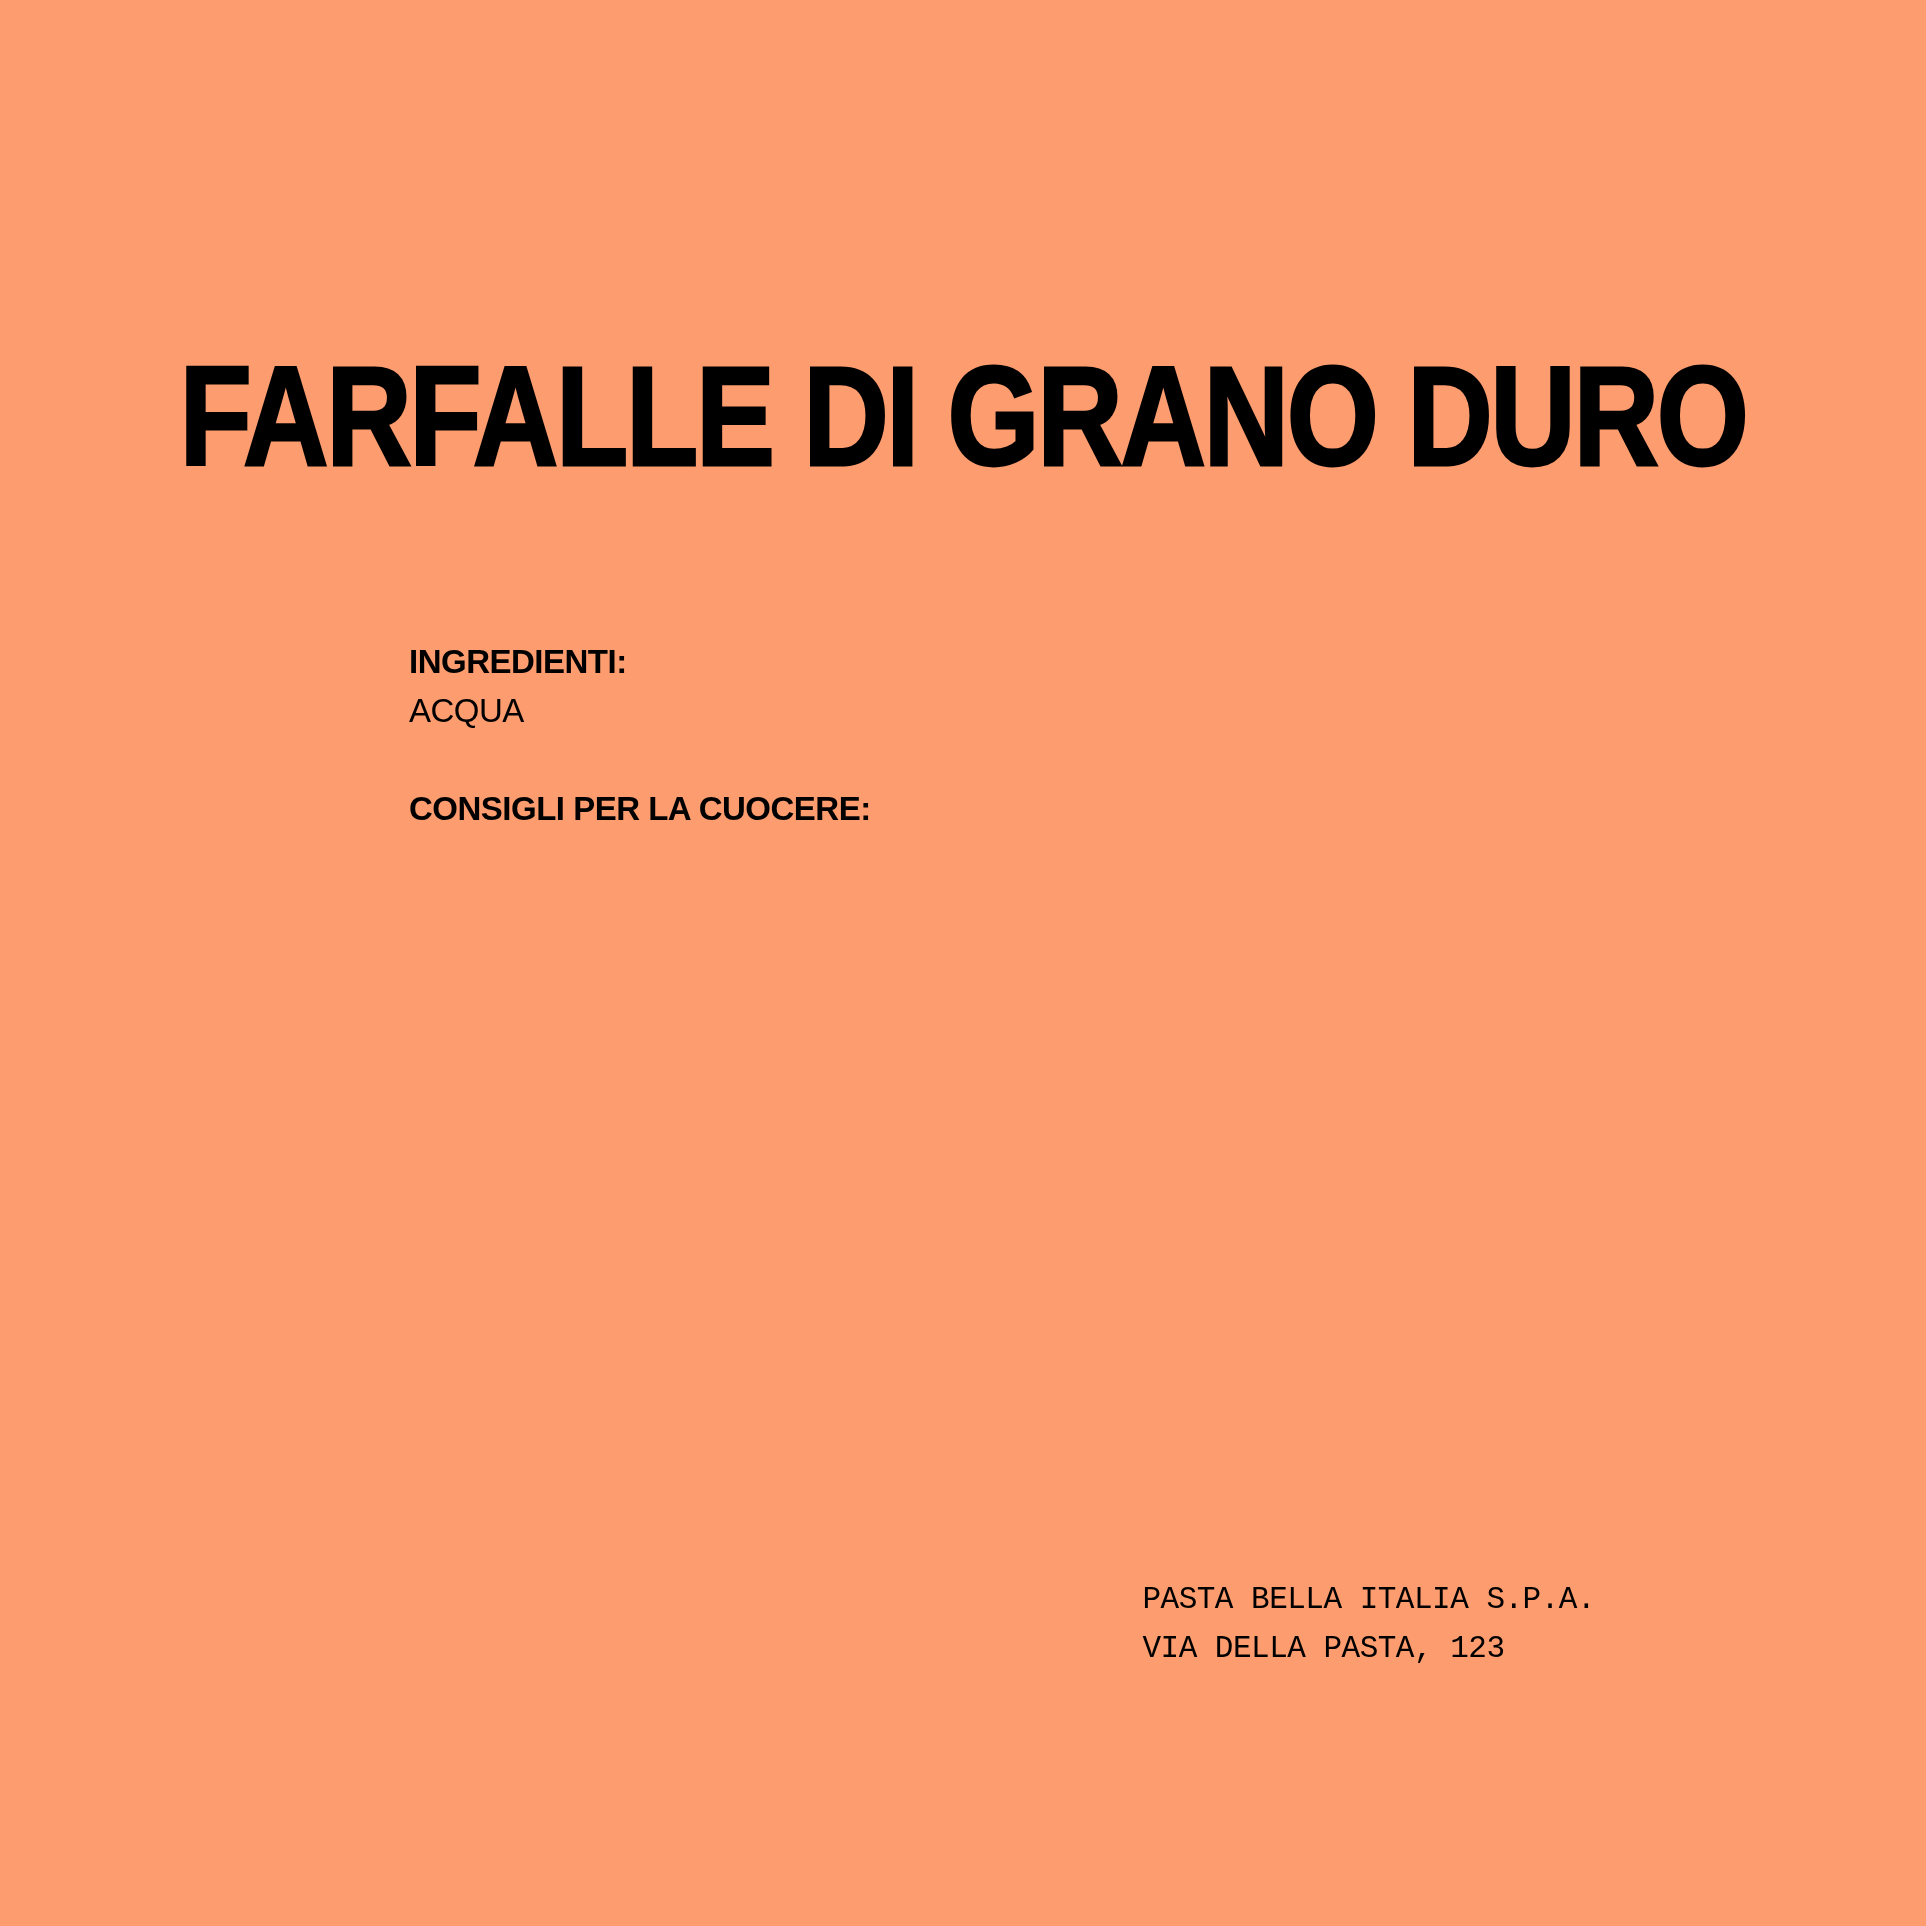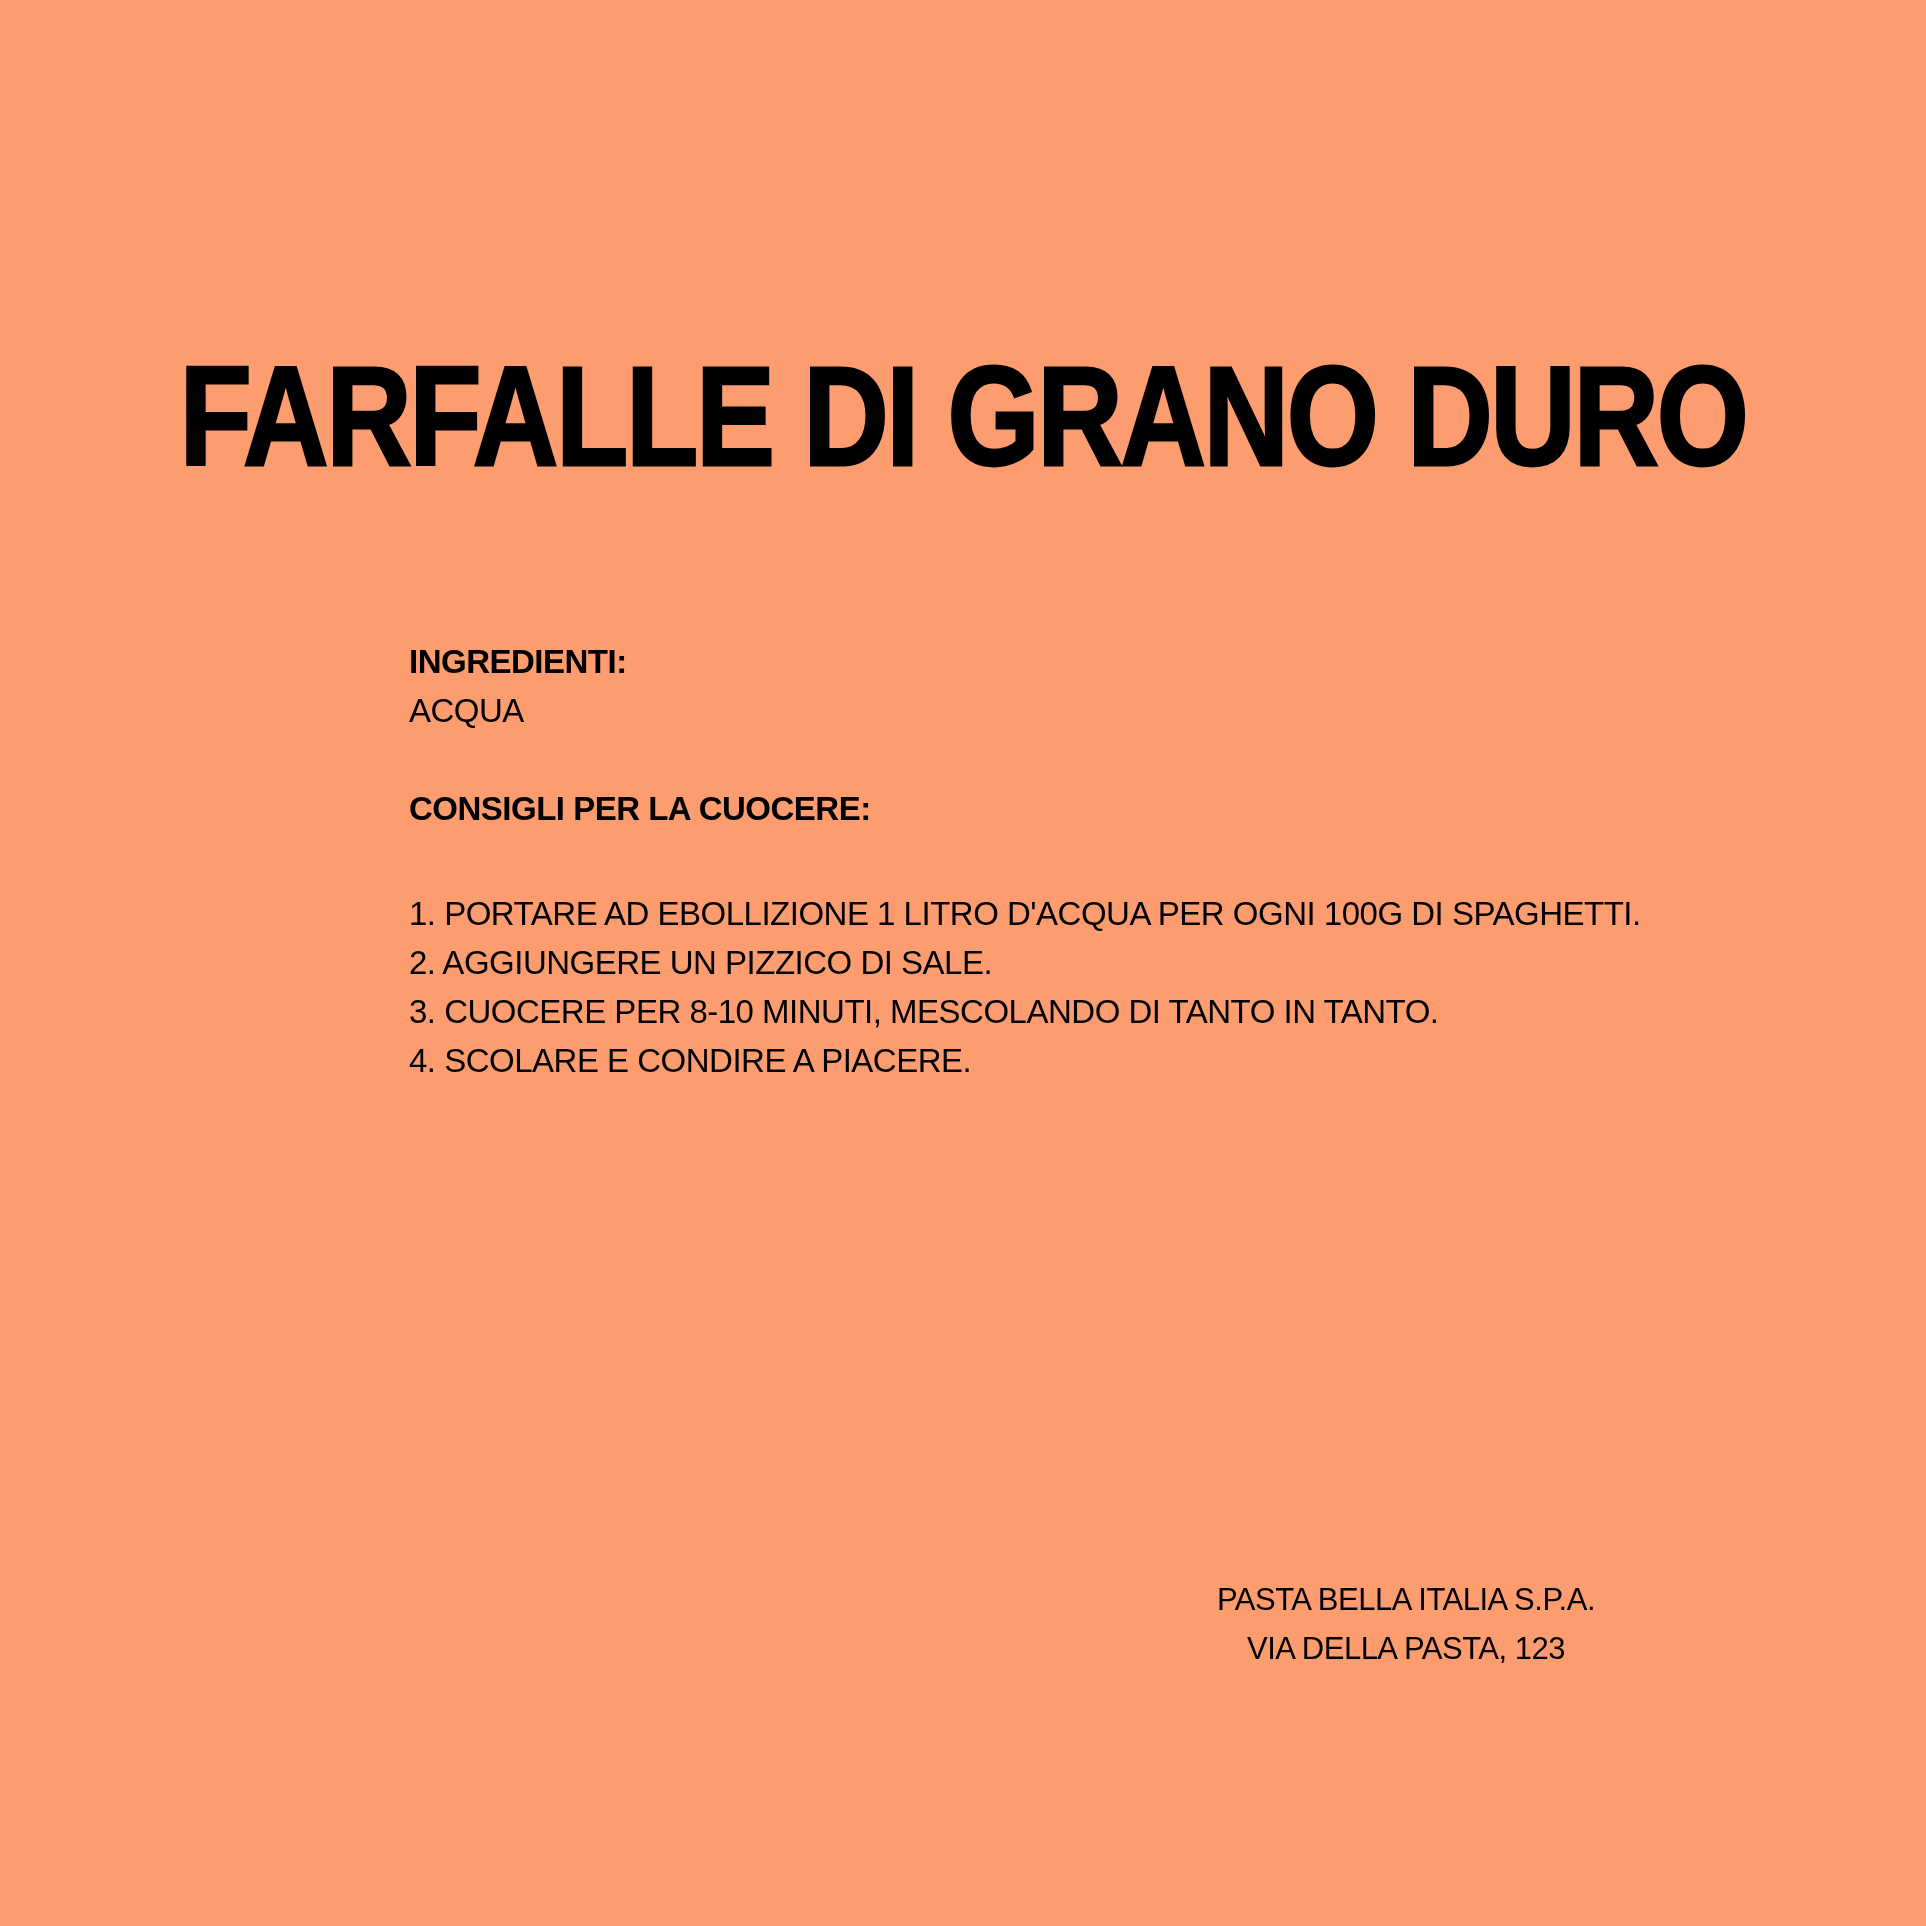--- a/index.html
+++ b/index.html
@@ -46,43 +46,38 @@
   .cooking-heading {
     margin-top: 49px;
   }
   .steps-block {
     margin-top: 56px;
   }
   .footer-block {
     position: absolute;
     right: 331px;
     top: 1575px;
-    text-align: center;
+    text-align: left;
     font-size: 31px;
     line-height: 49px;
     letter-spacing: -0.5px;
     white-space: nowrap;
+    font-family: Liberation Mono, monospace;
   }
 </style>
 </head>
 <body style="background: rgb(252, 156, 111); color: rgb(0, 0, 0);">
 
 <h1 class="label-title">FARFALLE DI GRANO DURO</h1>
 
 <div class="content-block">
   <div class="section-heading">INGREDIENTI:</div>
   <div>ACQUA</div>
 
   <div class="section-heading cooking-heading">CONSIGLI PER LA CUOCERE:</div>
 
-  <div class="steps-block">
-    <div>1. PORTARE AD EBOLLIZIONE 1 LITRO D'ACQUA PER OGNI 100G DI SPAGHETTI.</div>
-    <div>2. AGGIUNGERE UN PIZZICO DI SALE.</div>
-    <div>3. CUOCERE PER 8-10 MINUTI, MESCOLANDO DI TANTO IN TANTO.</div>
-    <div>4. SCOLARE E CONDIRE A PIACERE.</div>
-  </div>
 </div>
 
 <div class="footer-block">
   <div>PASTA BELLA ITALIA S.P.A.</div>
   <div>VIA DELLA PASTA, 123</div>
 </div>
 
 
 </body></html>

